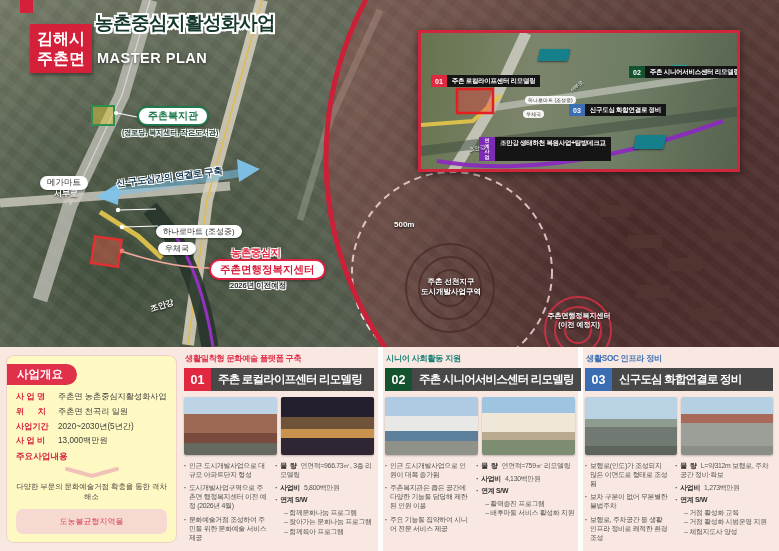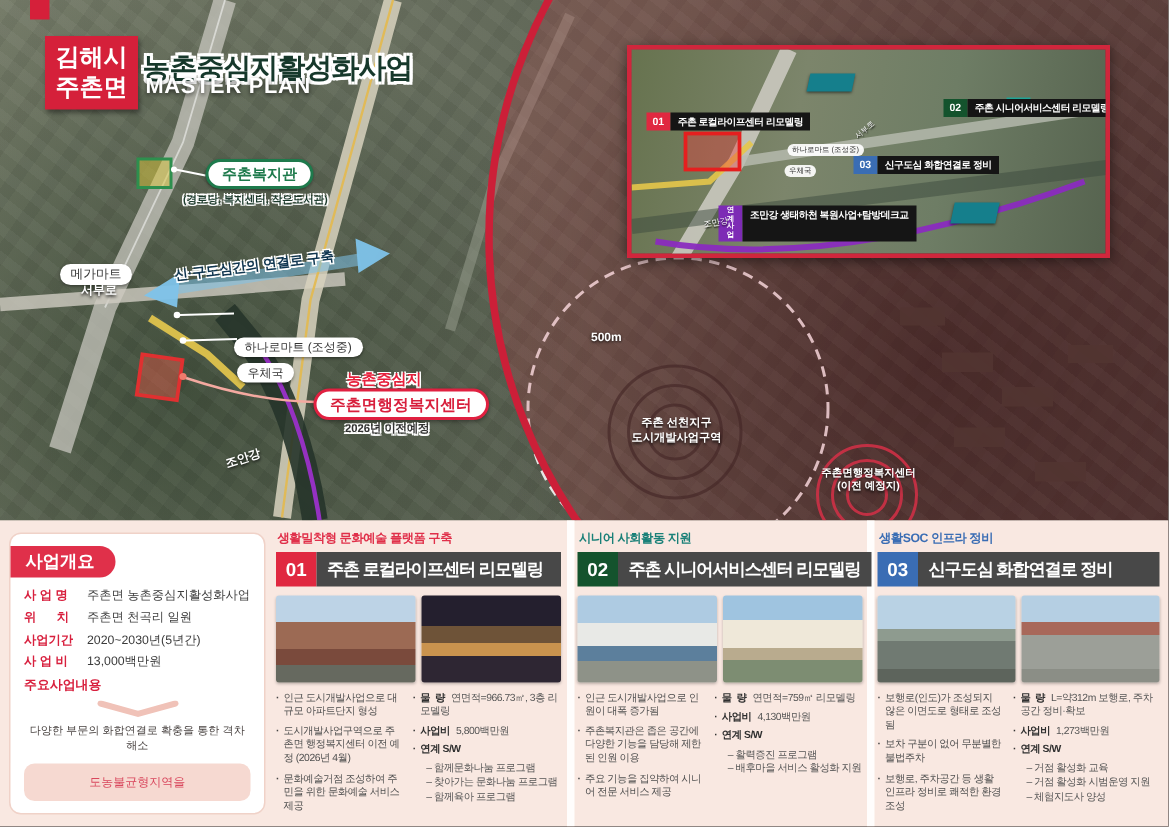--- a/index.html
+++ b/index.html
@@ -24,21 +24,21 @@
         font-size:10px;border-radius:11px;padding:1px 9px;box-shadow:0 1px 2px rgba(0,0,0,.4);}
   .pill-red{background:#fff;border:2px solid #e02040;color:#d81f3c;font-weight:bold;
         font-size:10.5px;border-radius:12px;padding:1.5px 9px;box-shadow:0 1px 3px rgba(0,0,0,.4);}
   .t-white{color:#fff;font-weight:bold;text-shadow:0 1px 2px rgba(0,0,0,.9);}
   .ow{text-shadow:-1px -1px 0 #fff,1px -1px 0 #fff,-1px 1px 0 #fff,1px 1px 0 #fff,0 1px 0 #fff;}
 
   
   .hdr-flag{position:absolute;left:20px;top:0;width:13px;height:13px;background:#d5203a;}
   .hdr-badge{position:absolute;left:30px;top:24px;background:#d5203a;color:#fff;font-weight:bold;
         font-size:16px;line-height:1.22;padding:5px 7px;text-align:center;box-shadow:1px 2px 3px rgba(0,0,0,.4);}
-  .hdr-title{position:absolute;left:95px;top:32px;font-size:18.5px;font-weight:bold;color:#16382b;
+  .hdr-title{position:absolute;left:95px;top:10px;font-size:18.5px;font-weight:bold;color:#16382b;
         letter-spacing:-.5px;
         text-shadow:-2px -2px 0 #fff,2px -2px 0 #fff,-2px 2px 0 #fff,2px 2px 0 #fff,0 2px 0 #fff,0 -2px 0 #fff,2px 0 0 #fff,-2px 0 0 #fff;}
   .hdr-sub{position:absolute;left:97px;top:50px;font-size:14.5px;font-weight:bold;color:#fff;
         letter-spacing:.5px;text-shadow:0 1px 3px rgba(0,0,0,.6);}
 
   
   .inset{position:absolute;left:418px;top:30px;width:322px;height:142px;border:3px solid #d0263c;
         overflow:hidden;background:linear-gradient(100deg,#67734f 0%,#7c856b 35%,#6e7d65 65%,#56634f 100%);
         box-shadow:0 2px 8px rgba(0,0,0,.5);}
   .inset svg{position:absolute;left:0;top:0;}
@@ -47,21 +47,21 @@
   .ilabel .lb{background:#151515;color:#fff;font-weight:bold;font-size:6.5px;padding:1.5px 5px;letter-spacing:-.3px;}
   .no-red{background:#e02840;} .no-teal{background:#14532d;} .no-blue{background:#3a6db4;} .no-purple{background:#7d2bb5;font-size:5px!important;line-height:1.1;text-align:center;white-space:normal;width:16px;}
   .tinypill{position:absolute;background:rgba(255,255,255,.92);border-radius:6px;font-size:5px;color:#333;padding:0 3px;line-height:1.6;}
   .sign{position:absolute;background:#157f8c;transform:skewX(-12deg);box-shadow:0 1px 2px rgba(0,0,0,.5);}
 
   
   .bottom{position:absolute;left:0;top:347px;width:779px;height:204px;background:#f9e8e1;}
   .gutter{position:absolute;top:0;width:5px;height:204px;background:#fffdfc;}
 
   
-  .ovr{position:absolute;left:6px;top:8px;width:171px;height:188px;background:#ffffff;
+  .ovr{position:absolute;left:6px;top:8px;width:171px;height:188px;background:#fef9c3;
        border:1px solid #f0d2c8;border-radius:8px;padding:6px 9px 6px 9px;}
   .ovr-title{display:inline-block;background:#e0304a;color:#fff;font-weight:bold;font-size:11.5px;
        border-radius:0 11px 11px 0;padding:3px 14px 3px 10px;margin:2px 0 7px -9px;}
   .ovr-row{display:flex;margin:0 0 4.5px 0;font-size:8.2px;line-height:1.25;}
   .ovr-row .k{color:#d8203e;font-weight:bold;width:42px;flex:none;white-space:pre;}
   .ovr-row .v{color:#3c3c3c;text-align:center;}
   .ovr-sub{color:#d8203e;font-weight:bold;font-size:8.6px;margin:2px 0 4px 0;}
   .ovr-problem{color:#8f8a88;font-size:7.6px;text-align:center;line-height:1.35;}
   .ovr-solution{color:#4a4442;font-size:7.4px;text-align:center;margin-top:3px;}
   .goal{background:#f6d9d1;border-radius:7px;text-align:center;padding:7px 4px;margin-top:7px;}
@@ -244,21 +244,21 @@
         <span class="v">2020~2030년(5년간)</span>
       </div>
       <div class="ovr-row">
         <span class="k">사 업 비</span>
         <span class="v">13,000백만원</span>
       </div>
       <div class="ovr-sub">주요사업내용</div>
       <svg width="56" height="12" style="display:block;margin:3px auto 0;">
         <polyline points="3,2 28,9 53,2" fill="none" stroke="#f0c2b8" stroke-width="4" stroke-linecap="round"></polyline>
       </svg>
-      <div class="ovr-solution">다양한 부문의 화합연결로 확충을 통한 격차 해소</div>
+      <div class="ovr-solution">다양한 부문의 문화예술거점 확충을 통한 격차 해소</div>
       <div class="goal">
         <div class="g1">도농불균형지역을</div>
 
       </div>
     </aside>
 
     <section class="col" style="left:184px;width:190px;">
       <div class="cat cat-red">생활밀착형 문화예술 플랫폼 구축</div>
       <div class="phead">
         <div class="pnum no-red">01</div>

